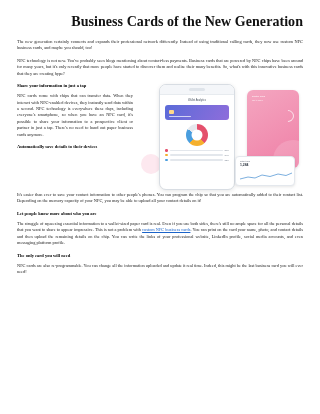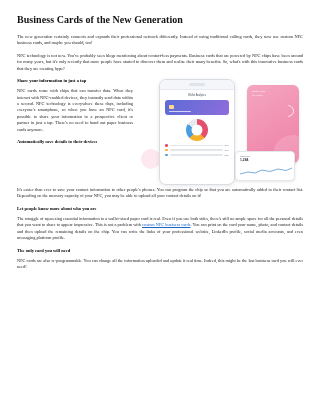--- a/index.html
+++ b/index.html
@@ -17,22 +17,22 @@
   .page {
     width: 320px;
     height: 414px;
     box-sizing: border-box;
     padding: 14px 17px 0 17px;
     position: relative;
   }
   .doc-title {
     font-family: "Liberation Serif", serif;
     font-weight: bold;
-    font-size: 10px;
-    text-align: left;
+    font-size: 14px;
+    text-align: right;
     letter-spacing: 0.05px;
     margin: 0 0 9px 0;
     color: #111;
   }
   p.body-text {
     font-size: 4.35px;
     line-height: 6.4px;
     text-align: justify;
     margin: 0 0 6px 0;
     color: #1a1a1a;

